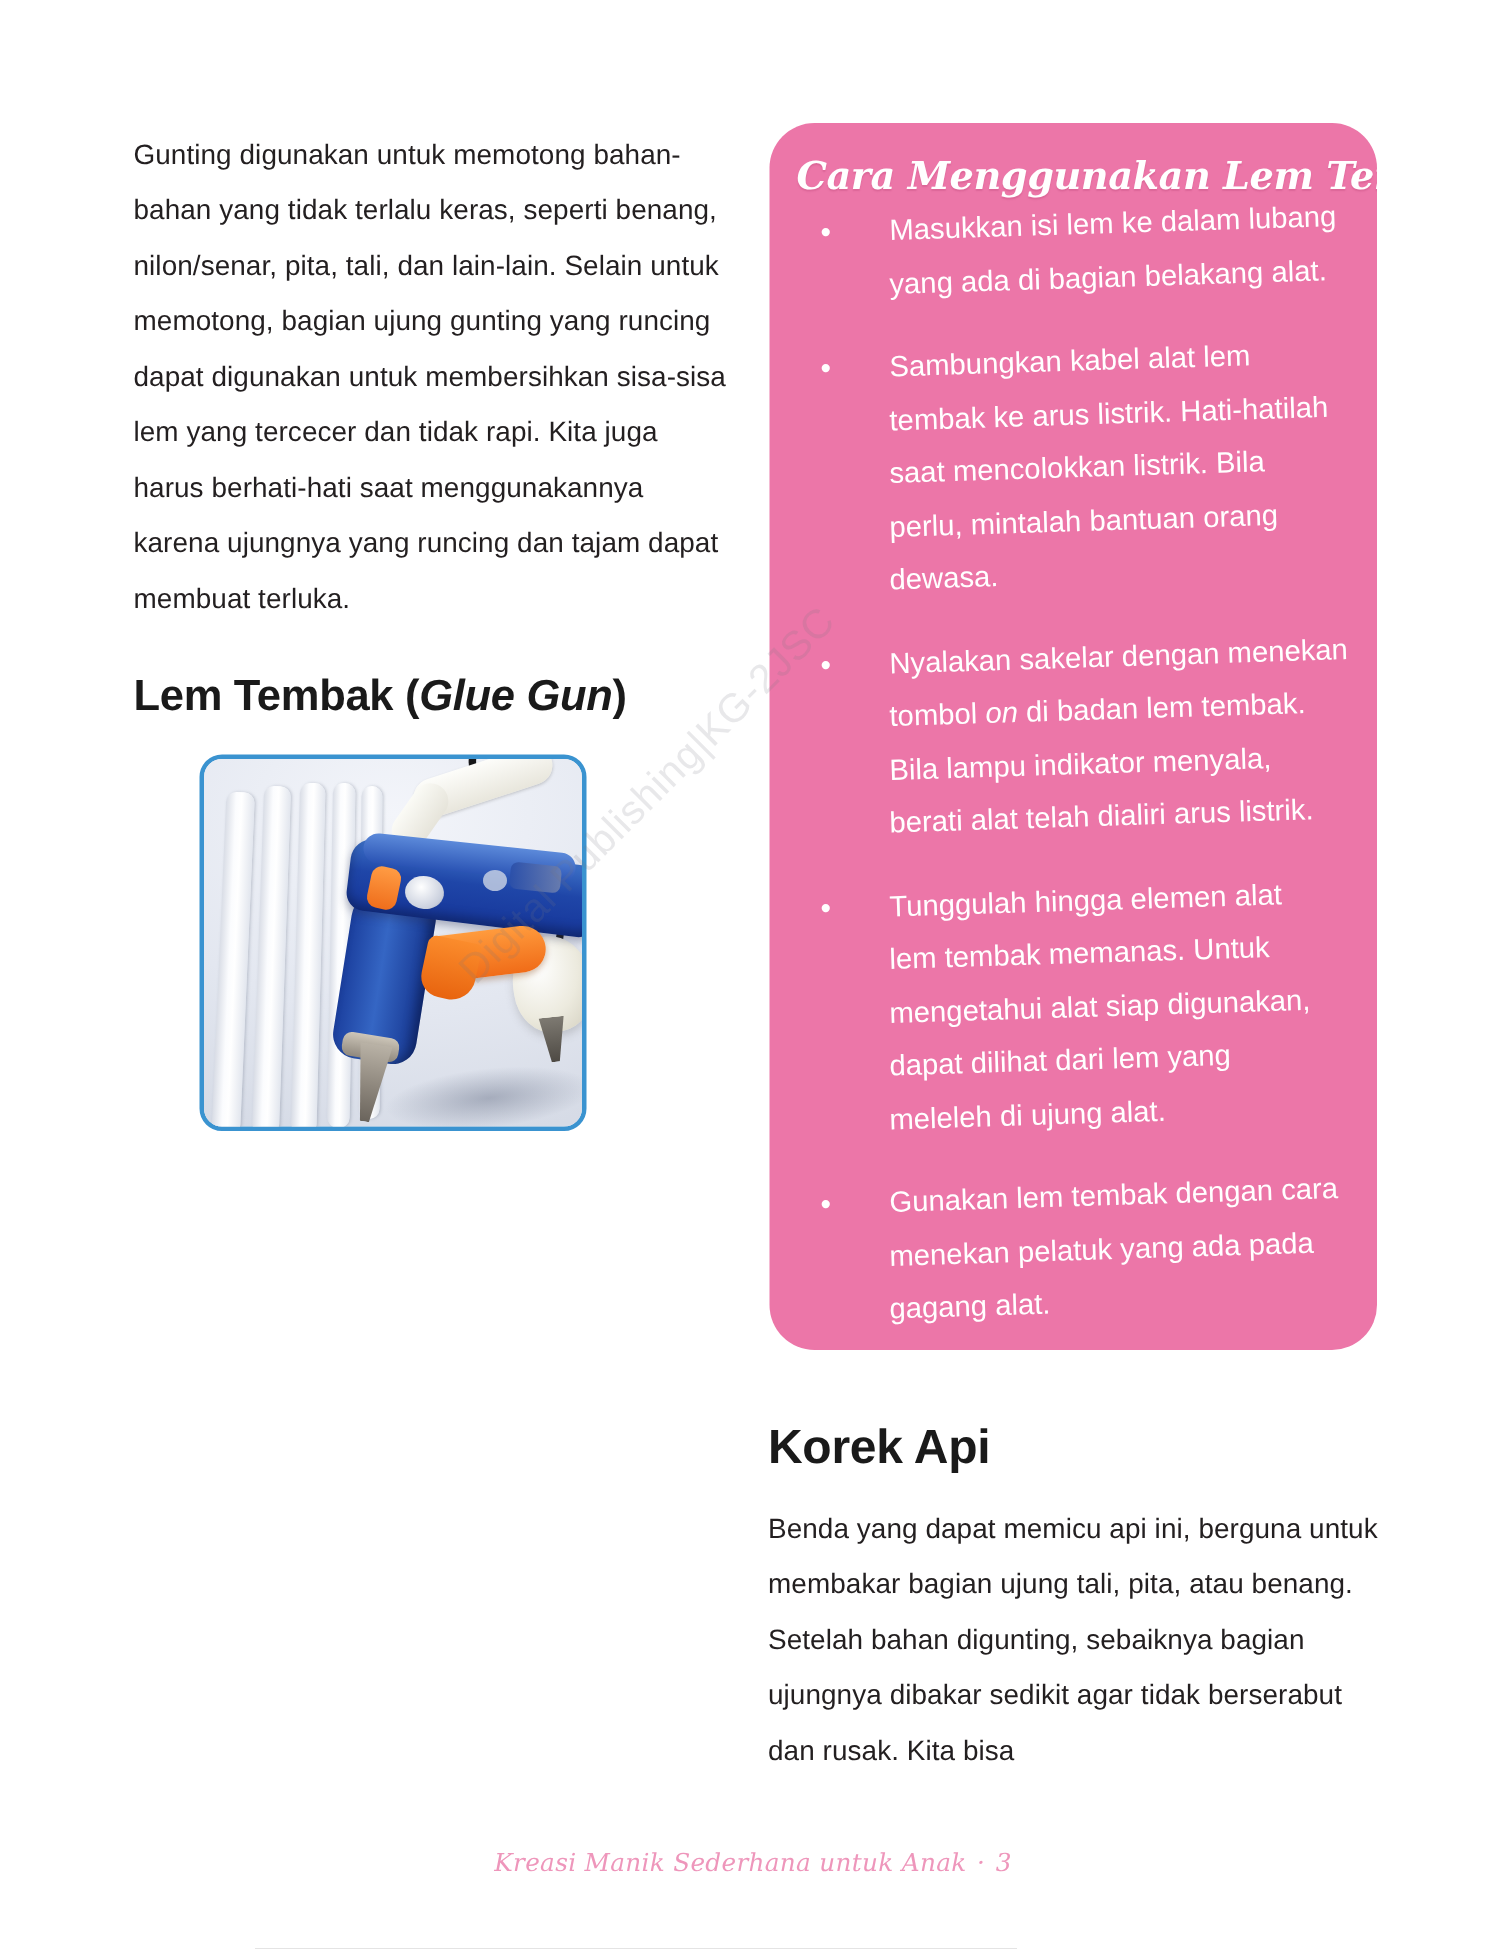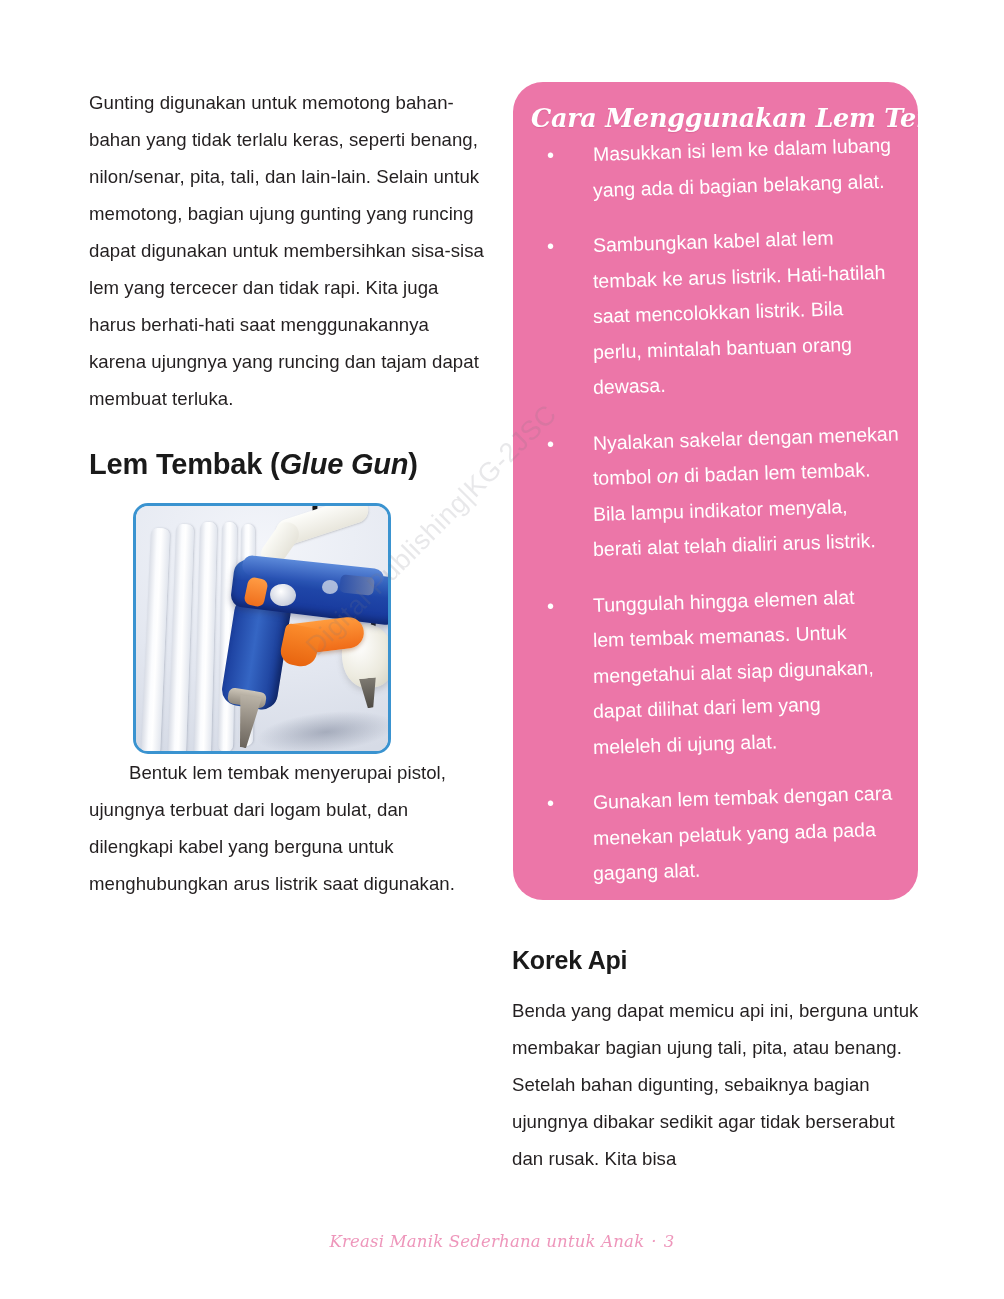--- a/index.html
+++ b/index.html
@@ -69,21 +69,21 @@
     font-size: 29px;
     font-weight: bold;
     line-height: 1.15;
     letter-spacing: -0.2px;
     color: #1a1a1a;
   }
   h2.section-head em { font-style: italic; }
 
   h2.korek {
     margin: 24px 0 17px 0;
-    font-size: 25px;
+    font-size: 32px;
     font-weight: bold;
     letter-spacing: -0.2px;
     color: #1a1a1a;
   }
 
   
   .photo-frame {
     position: relative;
     width: 258px;
     height: 251px;
@@ -366,21 +366,20 @@
         <div class="trigger2"></div>
         <div class="trig-top"></div>
         <div class="label-dot"></div>
         <div class="label-dot2"></div>
         <div class="sticker"></div>
         <div class="nozzle-ring"></div>
         <div class="nozzle"></div>
       </div>
     </div>
 
-    <p class="body indent">Bentuk lem tembak menyerupai pistol, ujungnya terbuat dari logam bulat, dan dilengkapi kabel yang berguna untuk menghubungkan  arus listrik saat digunakan.</p>
   </div>
 
   <div class="pink-box">
     <div class="pink-title">Cara Menggunakan Lem Tembak</div>
     <ul class="pink-list">
 
       <li>
         <span class="ln">Masukkan isi lem ke dalam lubang</span>
         <span class="ln">yang ada di bagian belakang alat.</span>
       </li>

